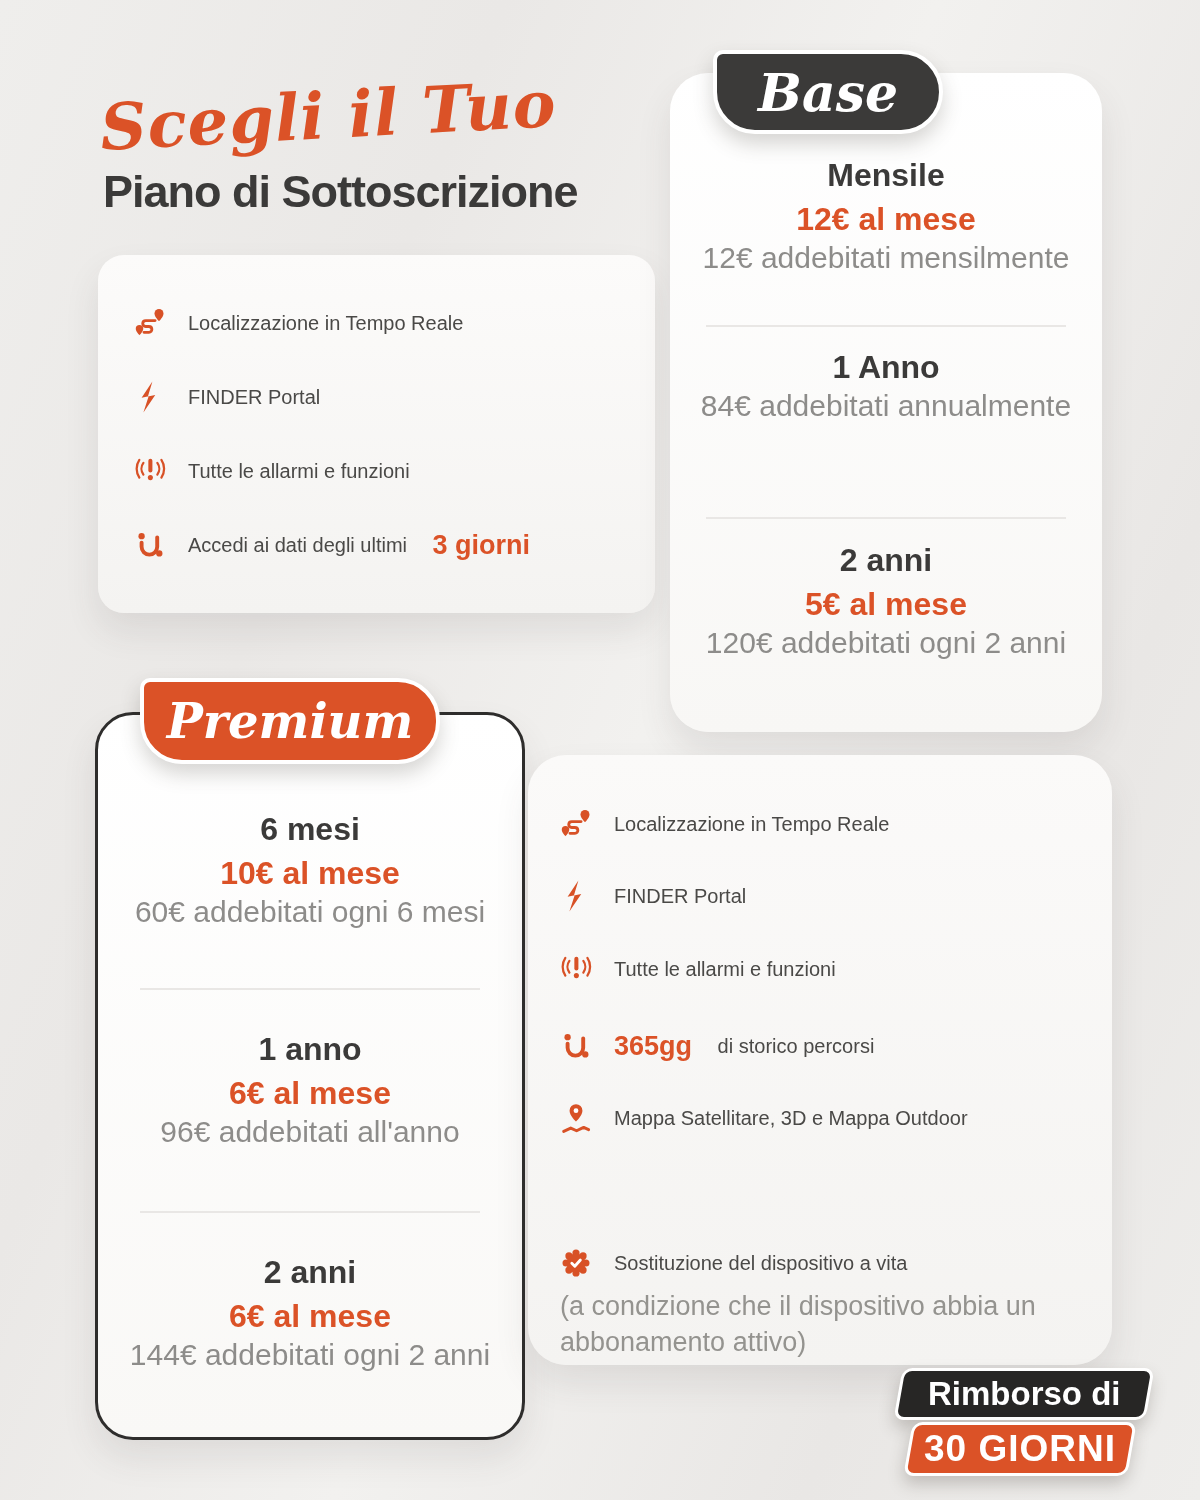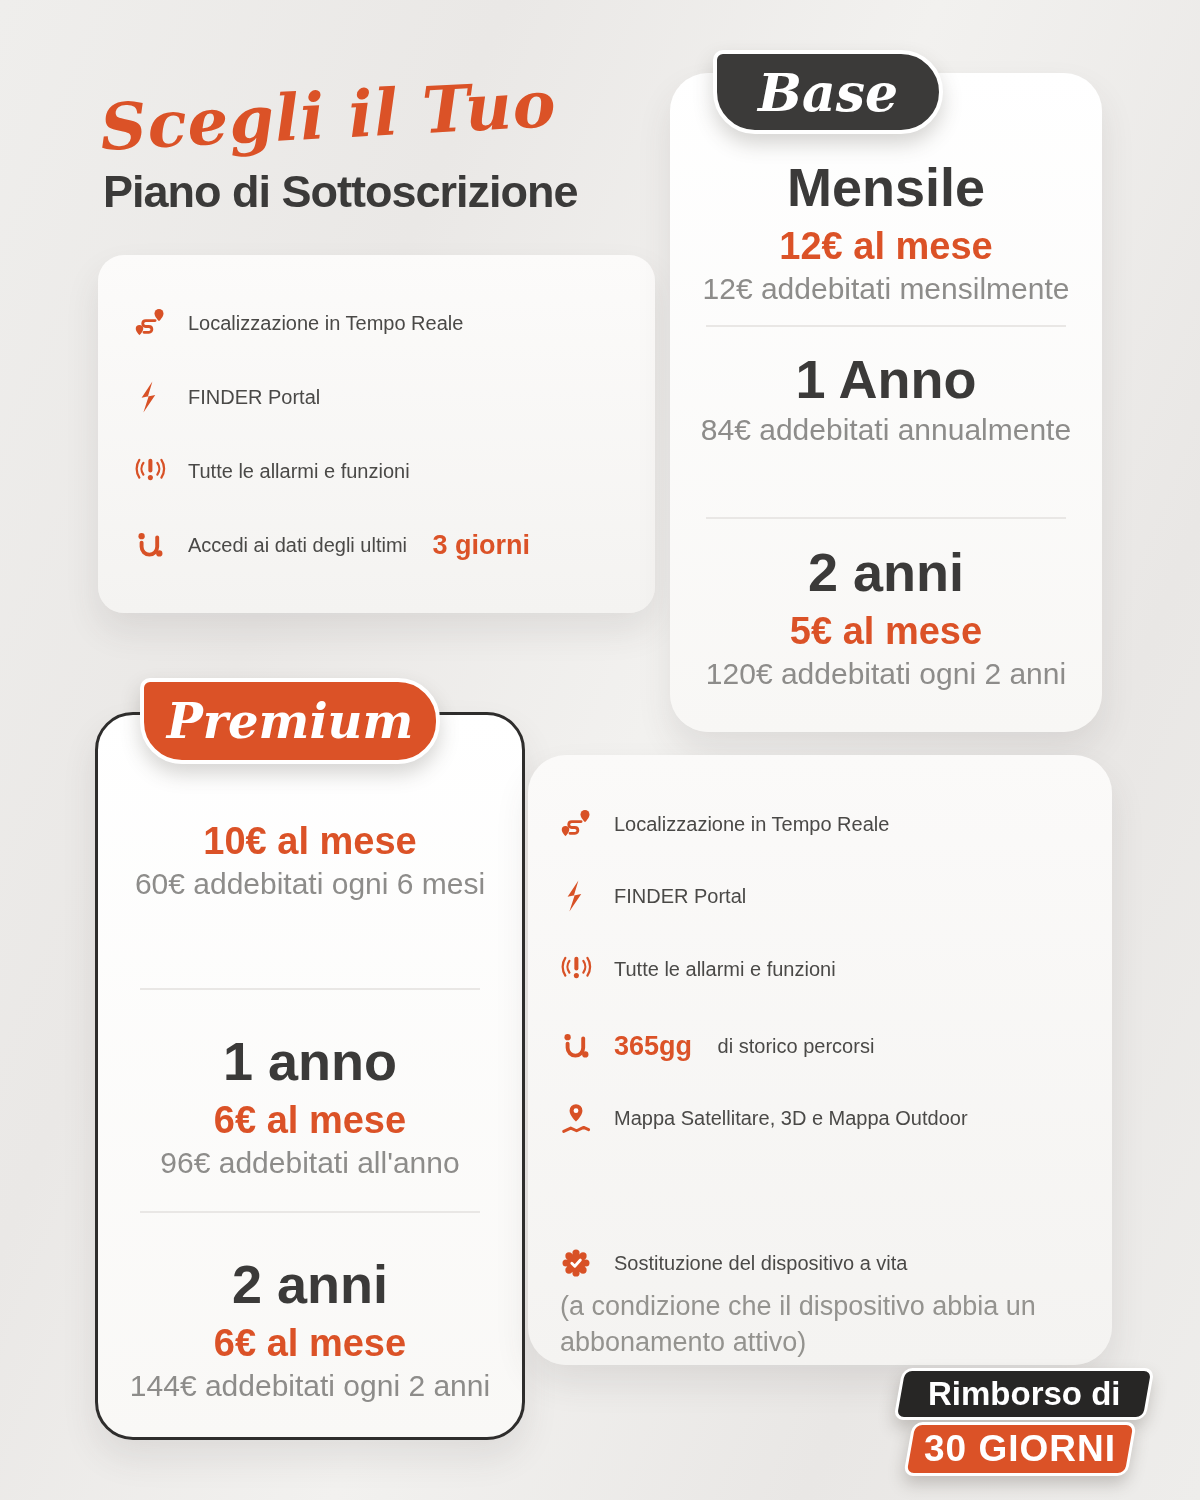--- a/index.html
+++ b/index.html
@@ -33,22 +33,22 @@
   .plan-badge{
     position:absolute;display:flex;align-items:center;justify-content:center;
     border:4px solid #ffffff;border-radius:10px 42px 42px 42px;
     box-shadow:0 10px 20px rgba(70,62,55,.22);
     font-family:"DejaVu Serif", serif;font-style:italic;font-weight:700;color:#ffffff;
   }
   .badge-base{left:713px;top:50px;width:222px;height:76px;background:#3B3A39;font-size:52px;}
   .badge-premium{left:140px;top:678px;width:292px;height:78px;background:#DB5227;font-size:48px;}
   
   .tier{position:absolute;left:0;width:100%;text-align:center;}
-  .tier-name{font-size:54px;font-weight:700;color:#3b3a39;line-height:1.1;}
-  .tier-price{font-size:38px;font-weight:700;color:#DB5227;margin-top:9px;line-height:1.1;}
+  .tier-name{font-size:32px;font-weight:700;color:#3b3a39;line-height:1.1;}
+  .tier-price{font-size:32px;font-weight:700;color:#DB5227;margin-top:9px;line-height:1.1;}
   .tier-billing{font-size:30px;color:#8d8c8a;margin-top:4px;line-height:1.1;}
   .divider{position:absolute;height:2px;background:#e9e7e5;}
   
   .feat-row{position:absolute;display:flex;align-items:center;gap:20px;}
   .feat-icon{width:36px;height:36px;flex:0 0 36px;}
   .ftext{font-size:20px;color:#4a4947;white-space:pre-wrap;}
   .hl{font-size:27px;color:#DB5227;font-weight:700;white-space:pre-wrap;}
   .feat-note{position:absolute;font-size:27px;color:#94938f;line-height:1.35;width:480px;}
   
   .g-wrap{position:absolute;left:898px;top:1368px;width:260px;height:120px;}
@@ -130,20 +130,21 @@
       <div class="tier-price">5€ al mese</div>
       <div class="tier-billing">120€ addebitati ogni 2 anni</div>
     </div>
   </div>
   <div class="plan-badge badge-base">
     <span>Base</span>
   </div>
 
   <div class="card card-premium">
     <div class="tier" style="top:97px;">
+      <div class="tier-name">6 mesi</div>
       <div class="tier-price">10€ al mese</div>
       <div class="tier-billing">60€ addebitati ogni 6 mesi</div>
     </div>
     <div class="divider" style="left:42px;top:273px;width:340px;"></div>
     <div class="tier" style="top:317px;">
       <div class="tier-name">1 anno</div>
       <div class="tier-price">6€ al mese</div>
       <div class="tier-billing">96€ addebitati all'anno</div>
     </div>
     <div class="divider" style="left:42px;top:496px;width:340px;"></div>

